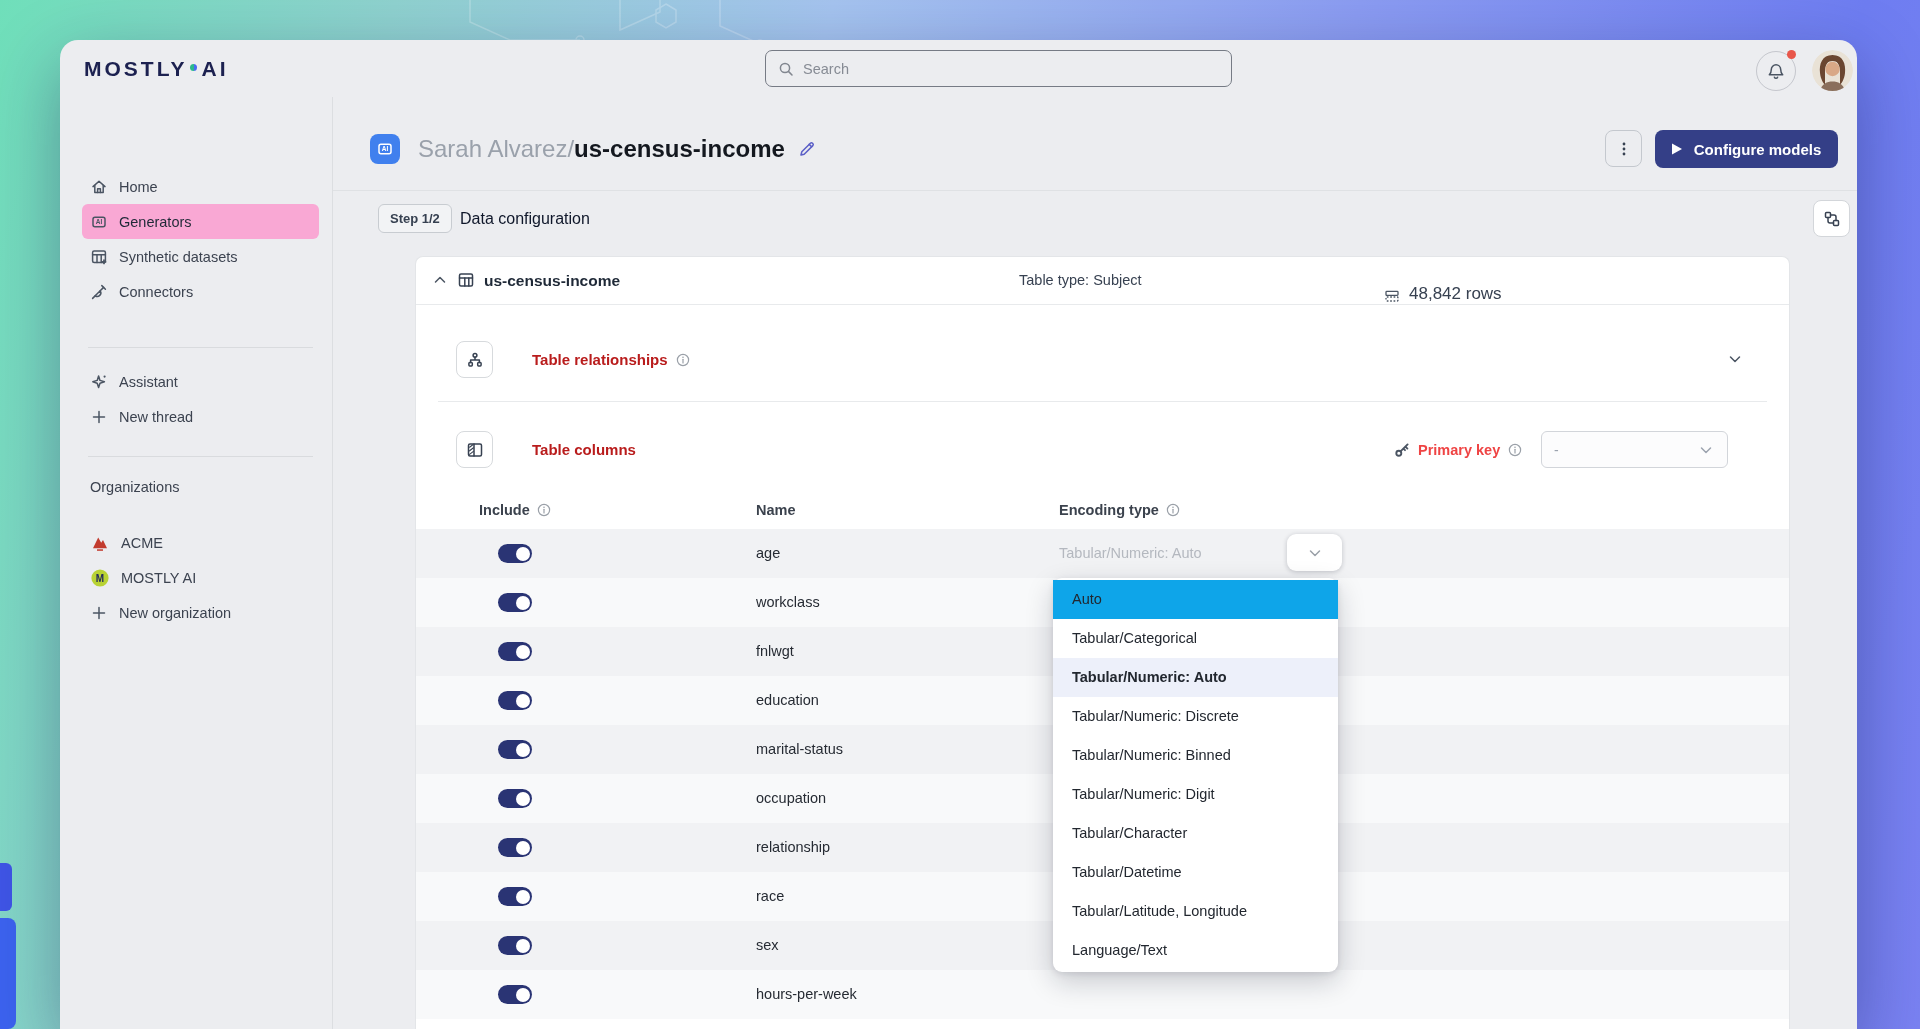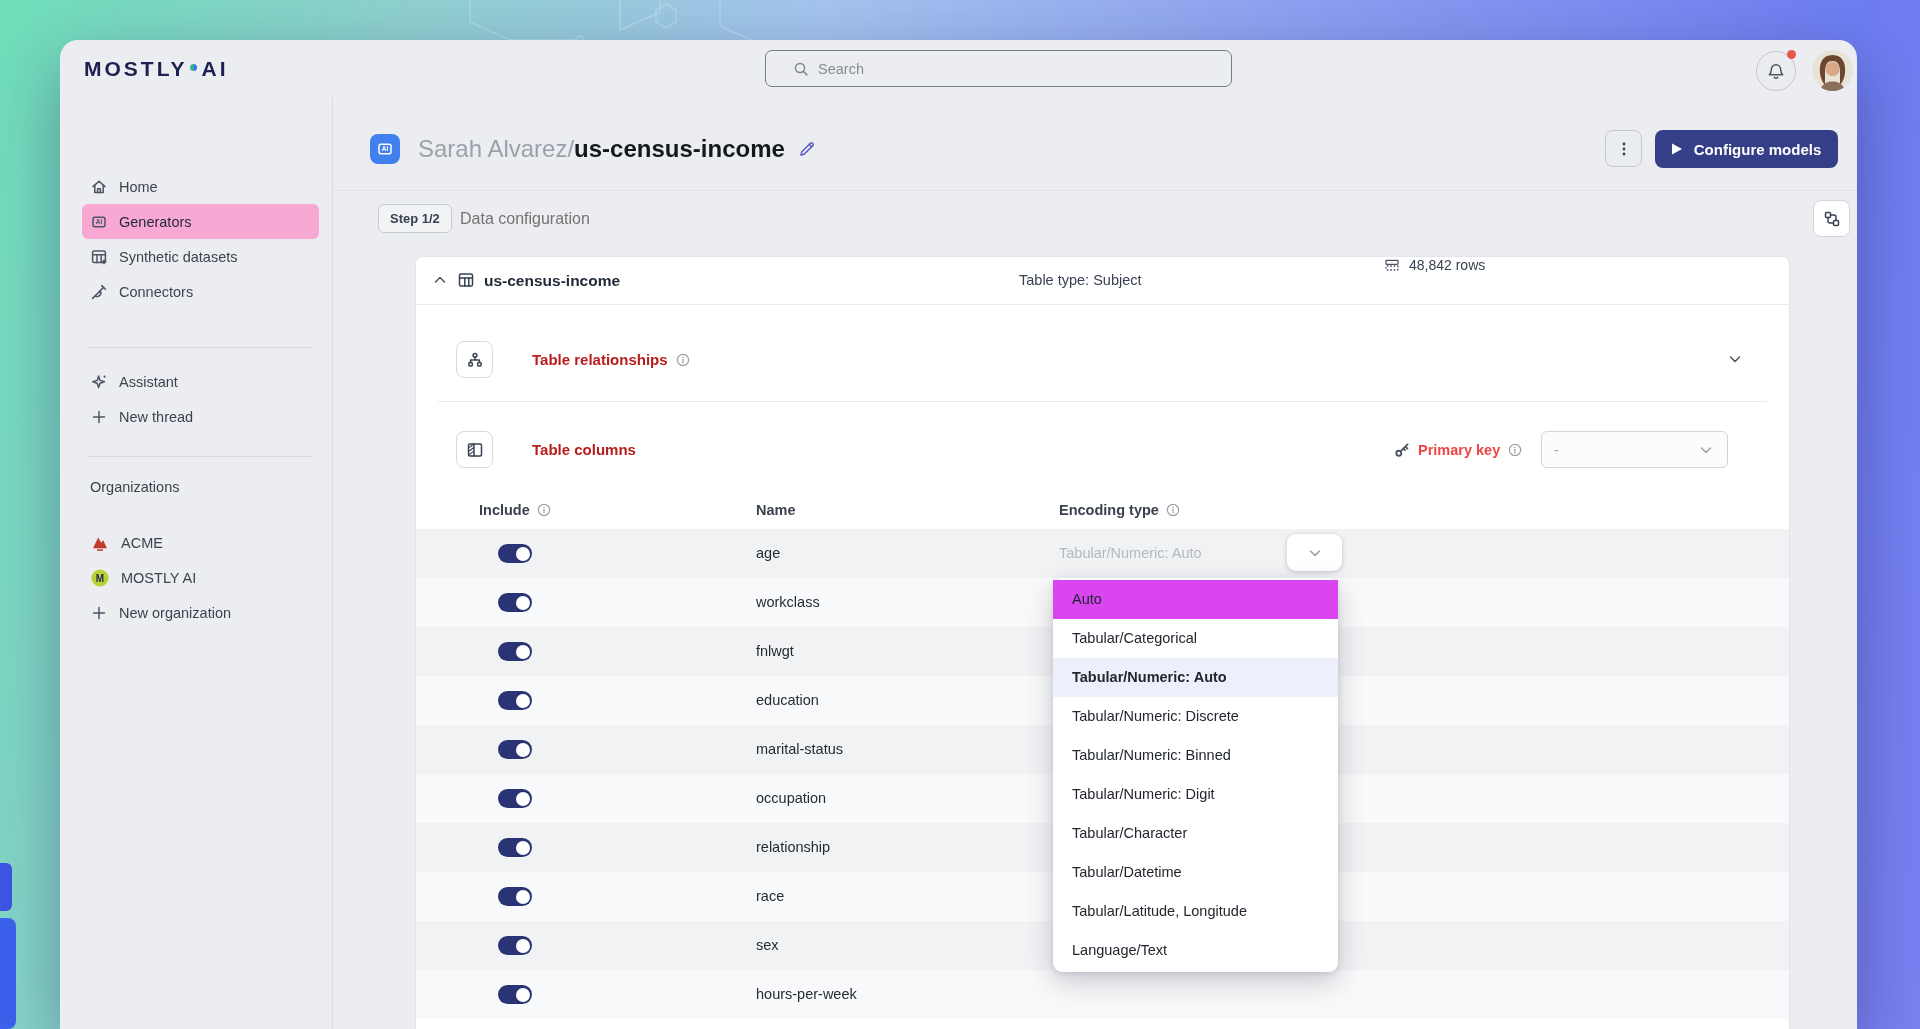--- a/index.html
+++ b/index.html
@@ -14,21 +14,21 @@
   .window { position:absolute; left:60px; top:40px; width:1797px; height:989px; background:#ecedf0;
             border-radius:18px 18px 0 0; box-shadow:0 24px 70px rgba(20,30,80,.38); overflow:hidden; }
 
   
   .topbar { position:absolute; left:0; top:0; right:0; height:57px; }
   .logo { position:absolute; left:24px; top:0; height:57px; display:flex; align-items:center;
           font-size:21px; font-weight:800; letter-spacing:3px; color:#1c2150; }
   .logo-dot { display:inline-block; width:7px; height:7px; border-radius:50%;
               background:linear-gradient(90deg,#2bb98c 50%,#4a6cf0 50%); margin:0 5px 2px 2px; }
   .search { position:absolute; left:705px; top:10px; width:467px; height:37px; border:1px solid #767b85;
-            border-radius:7px; display:flex; align-items:center; gap:9px; padding:0 27px; color:#81868f; }
+            border-radius:7px; display:flex; align-items:center; gap:9px; padding:0 12px; color:#81868f; }
   .search input { flex:1; background:transparent; border:none; outline:none; font-size:14.5px; color:#3c4350; font-family:inherit; }
   .search input::placeholder { color:#868b94; }
   .bell-btn { position:absolute; left:1696px; top:11px; width:40px; height:40px; border-radius:50%;
               border:1px solid rgba(60,65,80,.22); display:flex; align-items:center; justify-content:center; color:#4b5563; cursor:pointer; }
   .red-dot { position:absolute; left:30px; top:-2px; width:9px; height:9px; border-radius:50%; background:#e8564a; }
   .avatar { position:absolute; left:1752px; top:10px; width:41px; height:41px; border-radius:50%; overflow:hidden; cursor:pointer; }
 
   
   .sidebar { position:absolute; left:0; top:57px; bottom:0; width:273px; border-right:1px solid #dcdee1; }
   .sb-item { height:35px; display:flex; align-items:center; gap:11px; padding:0 8px; font-size:14.5px;
@@ -52,34 +52,34 @@
   .kebab-btn { position:absolute; left:1272px; top:33px; width:37px; height:37px; border:1px solid #c4c8ce;
                border-radius:8px; background:transparent; display:flex; align-items:center; justify-content:center; color:#374151; cursor:pointer; }
   .configure-btn { position:absolute; left:1322px; top:33px; width:183px; height:38px; background:#343f87; border:none;
                    border-radius:8px; color:#fff; font-size:15px; font-weight:600; font-family:inherit;
                    display:flex; align-items:center; justify-content:center; gap:11px; cursor:pointer; }
   .content-divider { position:absolute; top:93px; left:0; right:0; height:1px; background:#dfe1e4; }
   .step-badge { position:absolute; left:45px; top:107px; height:29px; padding:0 11px; border:1px solid #c8ccd1;
                 border-radius:6px; background:#f2f3f5; font-size:13px; font-weight:700; color:#374151;
                 display:inline-flex; align-items:center; }
   .step-title { position:absolute; left:127px; top:107px; height:29px; display:flex; align-items:center;
-                font-size:16px; font-weight:500; color:#737373; }
+                font-size:16px; font-weight:500; color:#0f172a; }
   .model-btn { position:absolute; left:1480px; top:103px; width:37px; height:37px; background:#fff;
                border:1px solid #d3d6da; border-radius:8px; display:flex; align-items:center; justify-content:center;
                color:#374151; cursor:pointer; }
 
   
   .card { position:absolute; left:82px; top:159px; width:1375px; bottom:0; background:#fff;
           border:1px solid #e3e5e8; border-bottom:none; border-radius:8px 8px 0 0; }
   .collapse { position:absolute; left:15px; top:14px; color:#4b5563; cursor:pointer; }
   .tbl-icon { position:absolute; left:41px; top:14px; color:#374151; }
   .tbl-name { position:absolute; left:68px; top:0; line-height:47px; font-size:15.5px; font-weight:700; color:#1f2937; }
   .tbl-type { position:absolute; left:603px; top:0; line-height:47px; font-size:14.5px; color:#374151; }
-  .rowcount { position:absolute; left:968px; top:0; height:47px; display:flex; align-items:flex-start; gap:9px;
-              font-size:14px; color:#374151; }
+  .rowcount { position:absolute; left:968px; top:0; height:47px; display:flex; align-items:flex-end; gap:9px;
+              font-size:17px; color:#374151; }
   .card-hdr-divider { position:absolute; top:47px; left:0; right:0; height:1px; background:#e8eaec; }
   .iconbox { position:absolute; width:37px; height:37px; border:1px solid #d7dadd; border-radius:8px;
              display:flex; align-items:center; justify-content:center; color:#374151; }
   .rel-iconbox { left:40px; top:84px; }
   .sec-label { position:absolute; left:116px; height:37px; display:flex; align-items:center; gap:8px;
                font-size:15px; font-weight:600; color:#b91c1c; }
   .rel-label { top:84px; }
   .rel-chevron { position:absolute; left:1310px; top:93px; color:#4b5563; cursor:pointer; }
   .rel-divider { position:absolute; top:144px; left:22px; right:22px; height:1px; background:#e8eaec; }
   .cols-iconbox { left:40px; top:174px; }
@@ -99,21 +99,21 @@
   .toggle { position:absolute; left:82px; top:15px; width:34px; height:19px; border-radius:10px; background:#2a3474; cursor:pointer; }
   .toggle::after { content:""; position:absolute; right:2.5px; top:2.5px; width:14px; height:14px; border-radius:50%; background:#fff; }
   .col-name { position:absolute; left:340px; top:0; line-height:49px; font-size:14.5px; color:#262b33; }
   .enc-value { position:absolute; left:643px; top:0; line-height:49px; font-size:14.5px; color:#b4b8bf; }
   .select-trigger { position:absolute; left:871px; top:277px; width:55px; height:37px; background:#fff; border-radius:9px;
                     box-shadow:0 1px 5px rgba(20,25,40,.22); display:flex; align-items:center; justify-content:center;
                     color:#9aa0a8; z-index:5; cursor:pointer; }
   #encoding-dropdown { position:absolute; left:637px; top:321px; width:285px; background:#fff; border-radius:9px;
                        box-shadow:0 10px 28px rgba(15,20,40,.20), 0 2px 6px rgba(15,20,40,.10); padding:2px 0; z-index:6; }
   .dd-option { height:39px; line-height:39px; padding:0 19px; font-size:14.5px; color:#22272f; cursor:pointer; white-space:nowrap; }
-  .dd-option.hover { background:#d946ef; }
+  .dd-option.hover { background:#0ea5e9; }
   .dd-option.selected { background:#edf0fa; font-weight:700; }
   .info-icn { color:#9aa0a8; display:flex; }
   .muted-icn { color:#4b5563; display:flex; }
   .icn svg { display:block; }
 </style>
 </head>
 <body>
 
 <div class="bg">
   <svg class="bg-deco" width="520" height="70">

